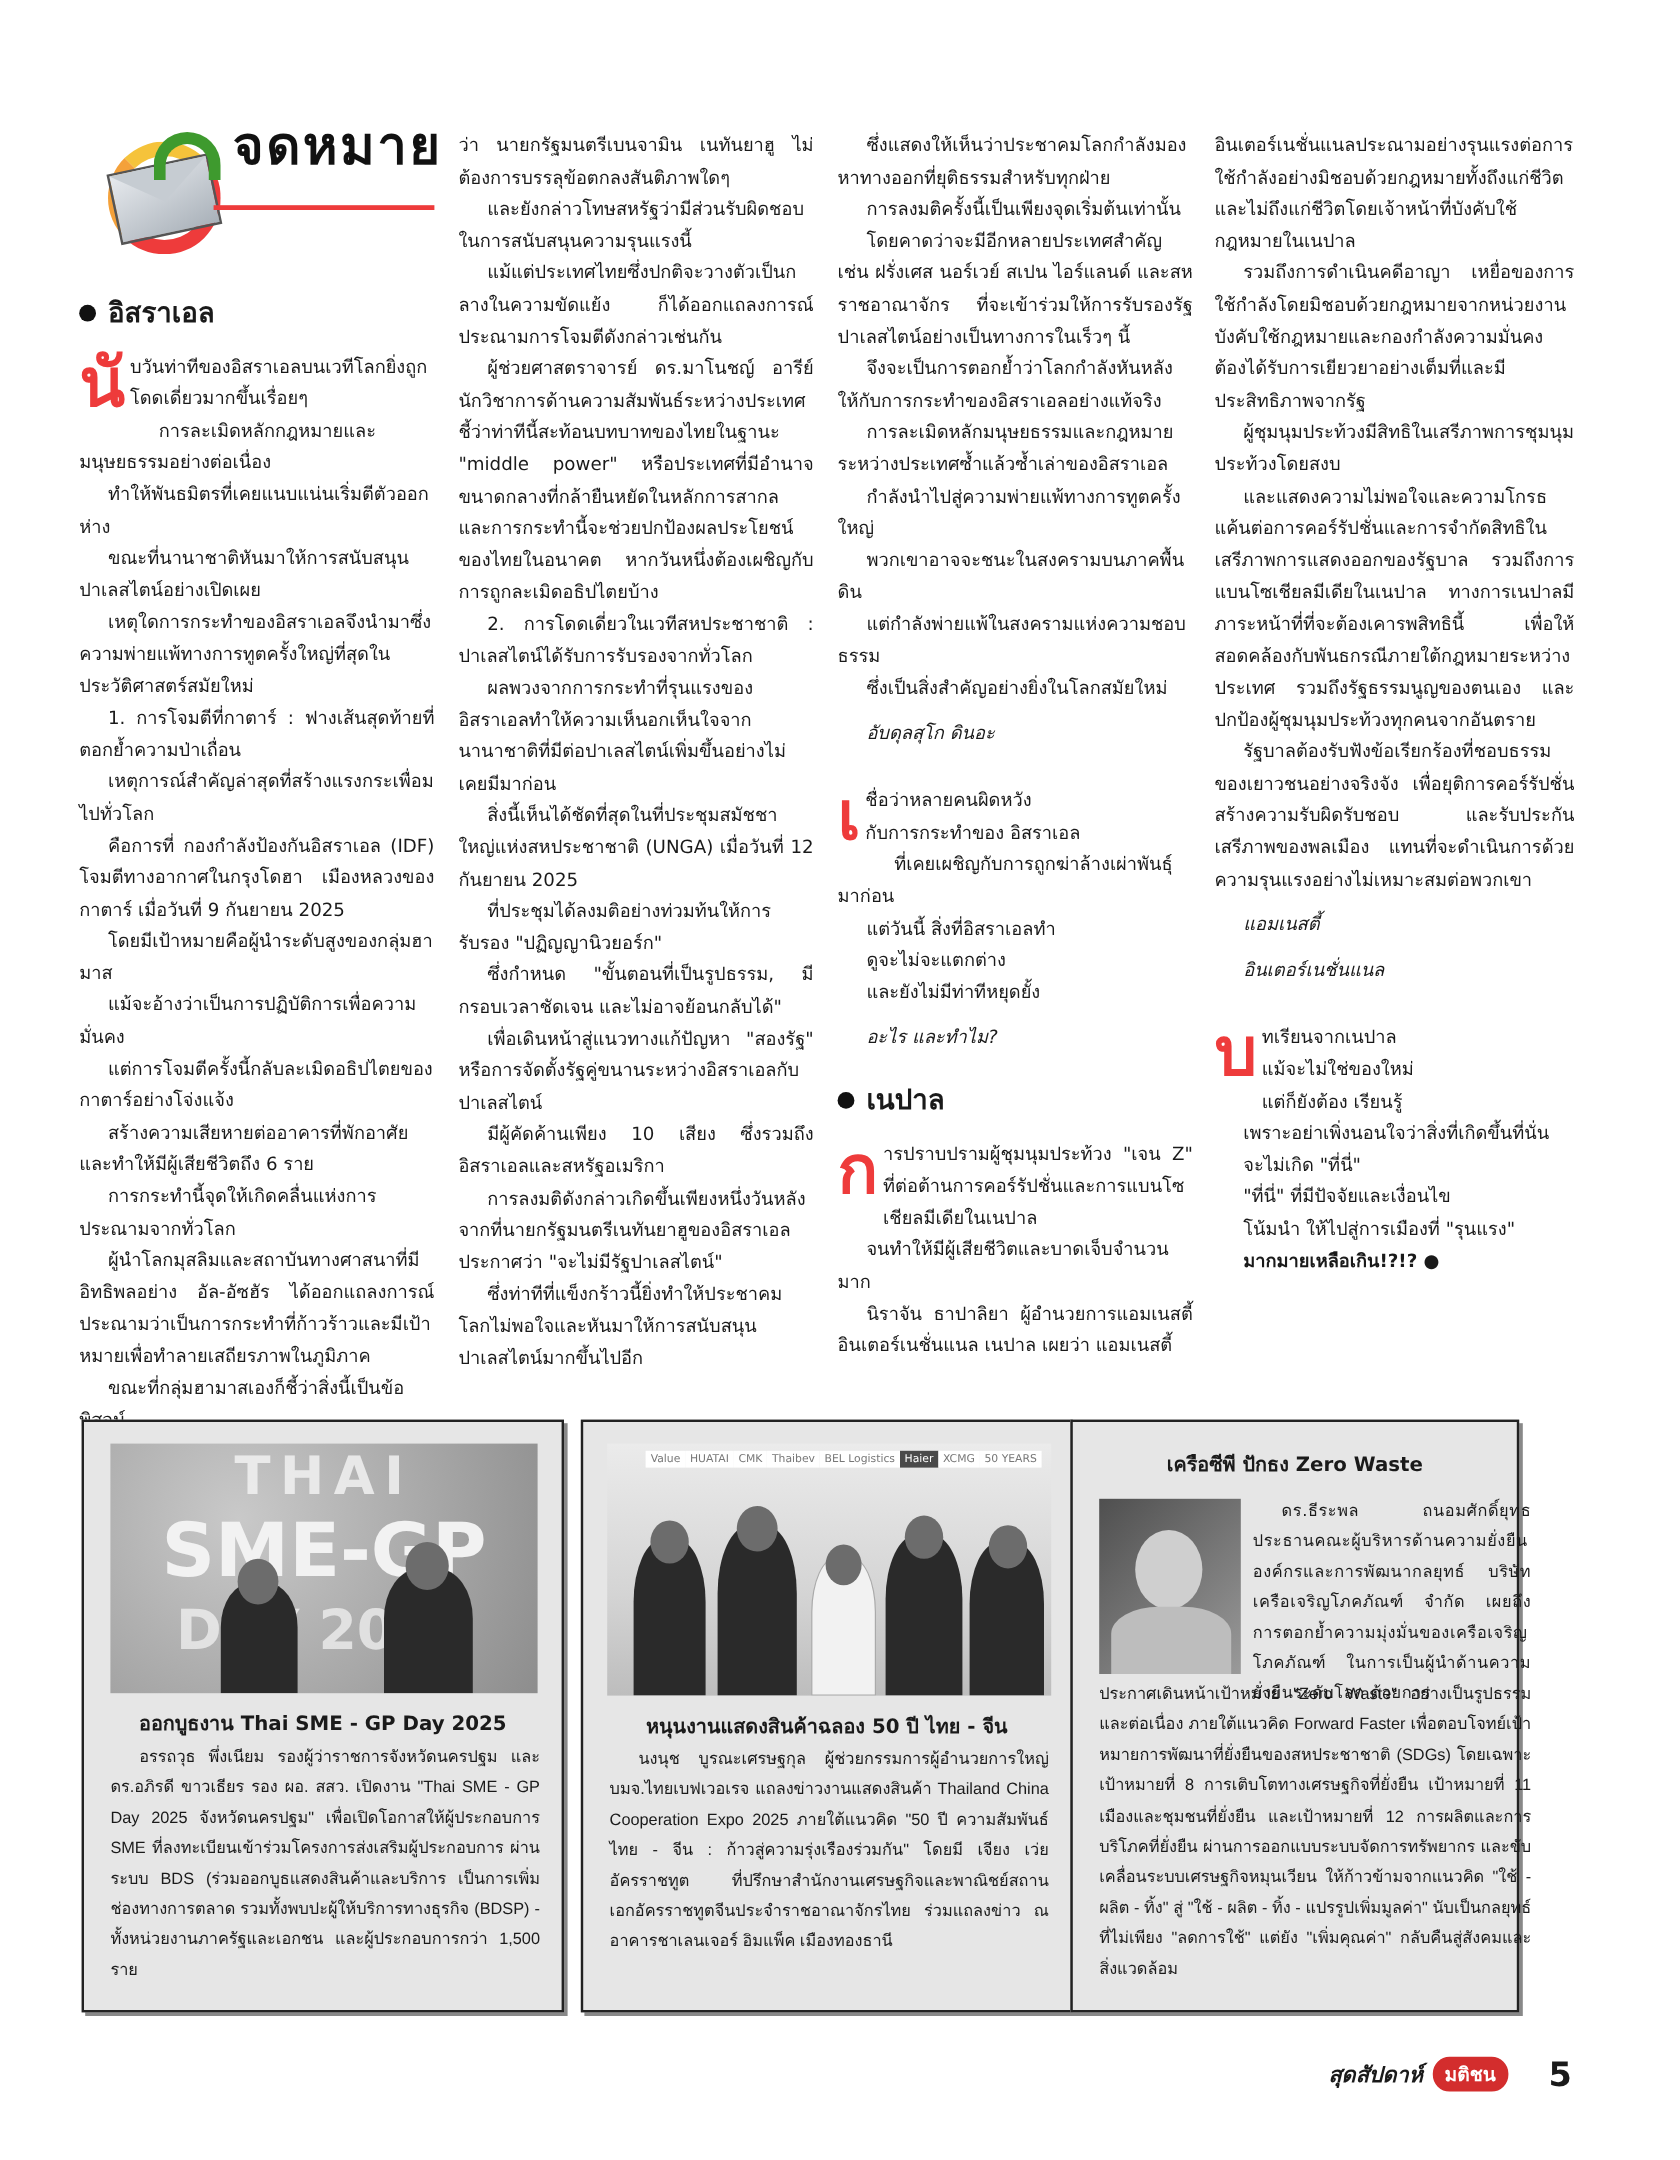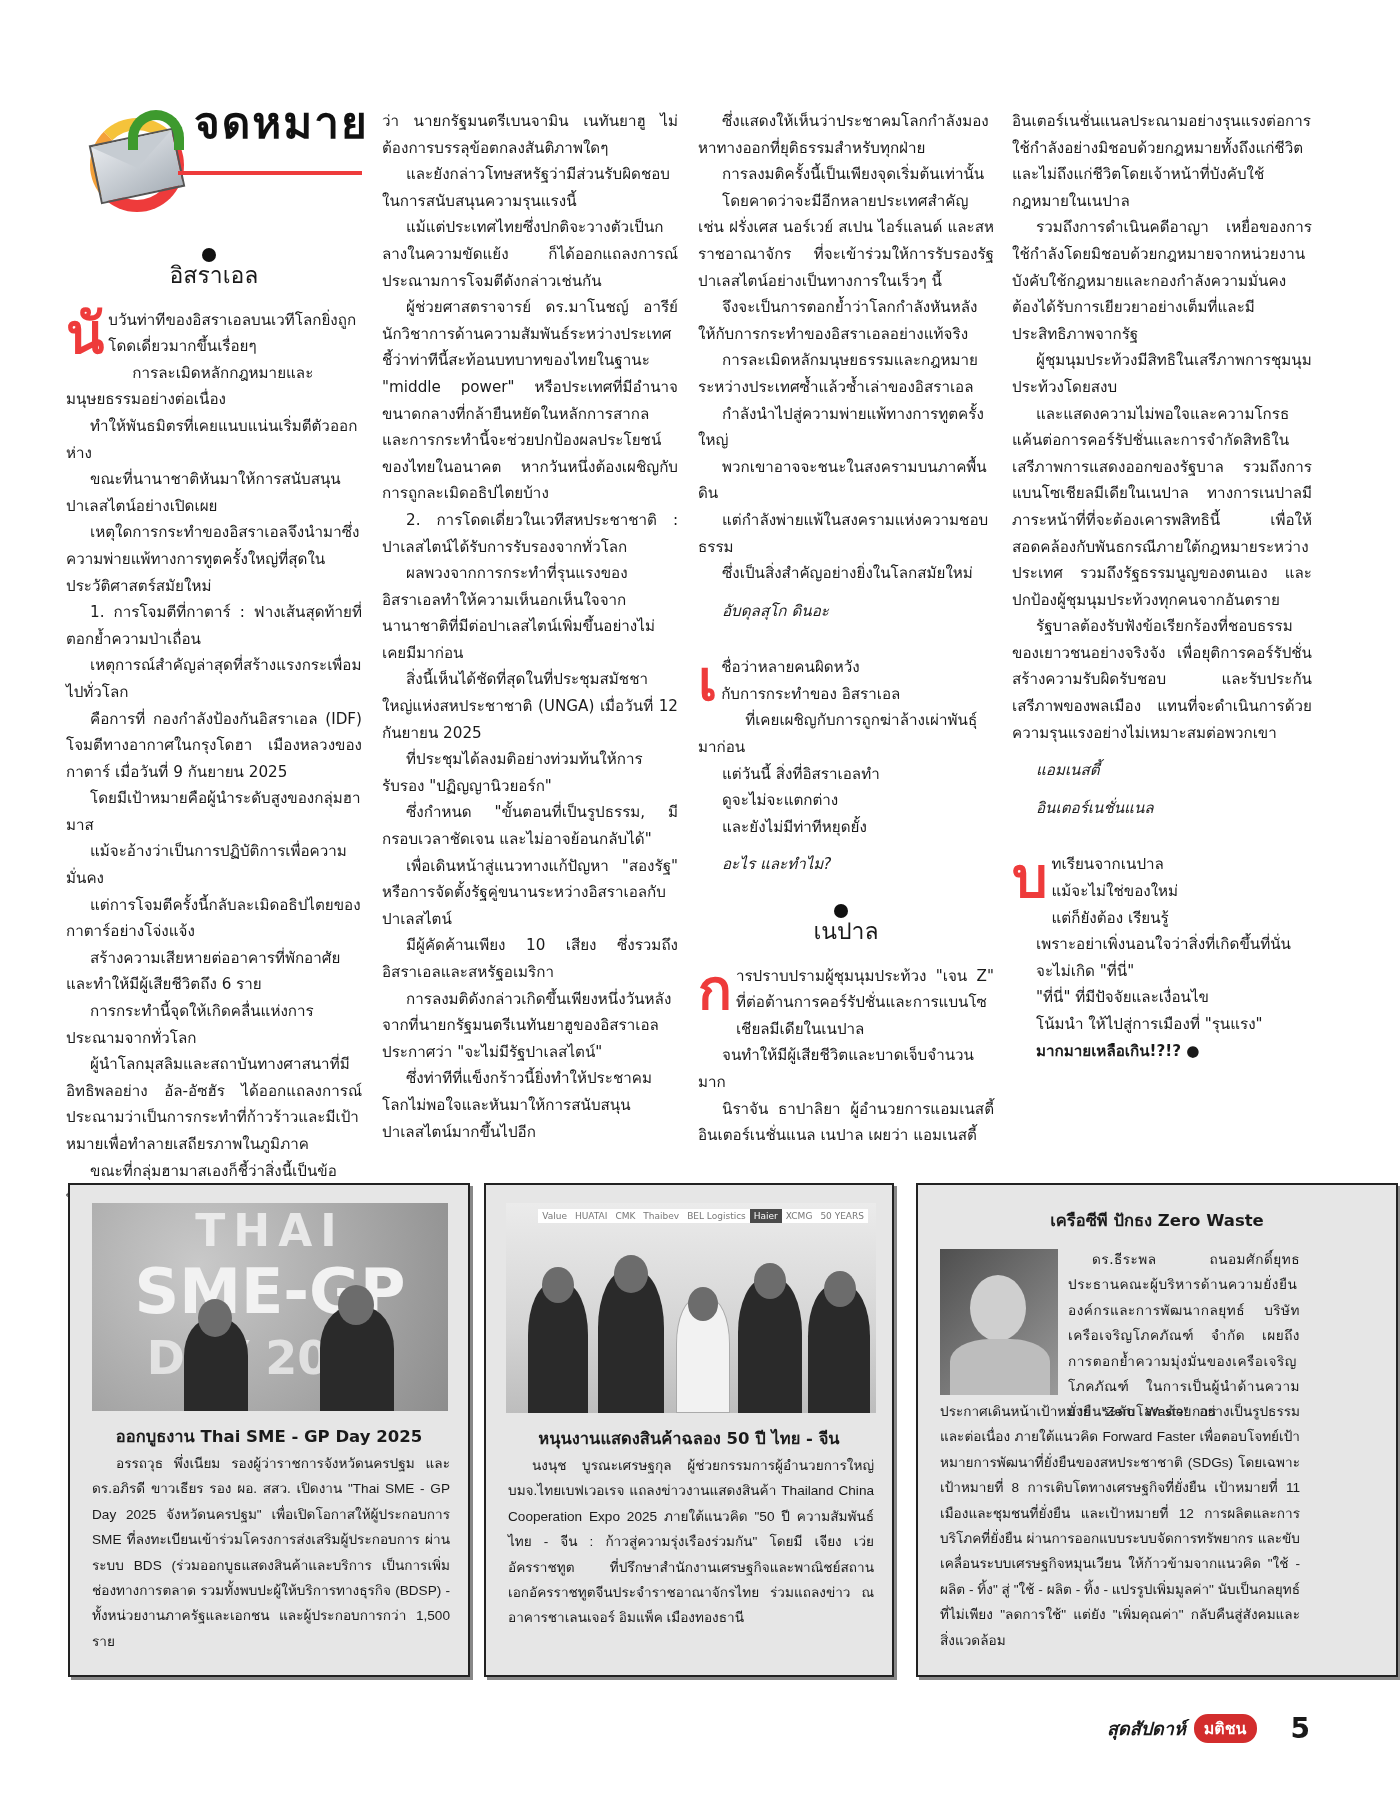--- a/index.html
+++ b/index.html
@@ -23,30 +23,30 @@
     border: 12px solid #f5c33b; border-right-color: #ee3b3b; border-bottom-color: #ee3b3b; border-left-color: #f4a13a; }
   .logo-env { position: absolute; left: 28px; top: 28px; width: 86px; height: 60px; background: linear-gradient(160deg,#e7eaee,#a9b1b9);
     border: 2px solid #555; transform: rotate(-12deg); }
   .logo-env:before { content: ""; position: absolute; left: 0; top: 0; width: 0; height: 0;
     border-left: 41px solid transparent; border-right: 41px solid transparent; border-top: 30px solid #c6ccd2; }
   .logo-arrow { position: absolute; left: 62px; top: 2px; width: 56px; height: 40px; border: 10px solid #3e9a2e;
     border-bottom: none; border-radius: 40px 40px 0 0; }
   .logo-title { position: absolute; left: 128px; top: 2px; font-size: 44px; font-weight: bold; letter-spacing: 2px; color: #111; font-family: "DejaVu Sans", sans-serif; }
   .logo-line { position: absolute; left: 112px; top: 63px; width: 184px; height: 4px; background: #ee3b3b; }
 
-  .section-head { font-size: 23px; font-weight: normal; margin: 4px 0 18px 0; display: flex; align-items: center; flex-direction: column; }
+  .section-head { font-size: 23px; font-weight: bold; margin: 4px 0 18px 0; display: flex; align-items: center; }
   .section-head .bullet { display: inline-block; width: 14px; height: 14px; border-radius: 50%; background: #111; margin-right: 10px; }
 
   .dropcap-para { position: relative; padding-left: 0; text-indent: 0 !important; }
   .dropcap { float: left; color: #ee3b3b; font-size: 56px; line-height: 50px; font-weight: bold; margin: 2px 4px 0 0; height: 52px; }
 
   .box { position: absolute; top: 1183px; border: 2px solid #222; background: #e6e6e6; box-shadow: 3px 3px 0 #888; }
   #box1 { left: 68px; width: 402px; height: 494px; }
   #box2 { left: 484px; width: 410px; height: 494px; }
-  #box3 { left: 916px; width: 482px; height: 494px; }
+  #box3 { left: 892px; width: 374px; height: 494px; }
 
   .photo { position: absolute; background: #9e9e9e; overflow: hidden; }
   #box1 .photo { left: 22px; top: 18px; width: 356px; height: 208px;
     background: radial-gradient(circle at 30% 30%, #c9c9c9, #8d8d8d); }
   .photo-text { position: absolute; color: #f2f2f2; font-weight: bold; font-family: "DejaVu Sans", sans-serif; text-align: center; width: 100%; }
   .p-thai { top: 2px; font-size: 44px; letter-spacing: 8px; opacity: 0.85; }
   .p-sme { top: 52px; font-size: 62px; }
   .p-day { top: 128px; font-size: 46px; opacity: 0.75; }
   .person { position: absolute; bottom: 0; border-radius: 40% 40% 0 0; background: #2a2a2a; }
   .head { position: absolute; border-radius: 50%; background: #6c6c6c; }

